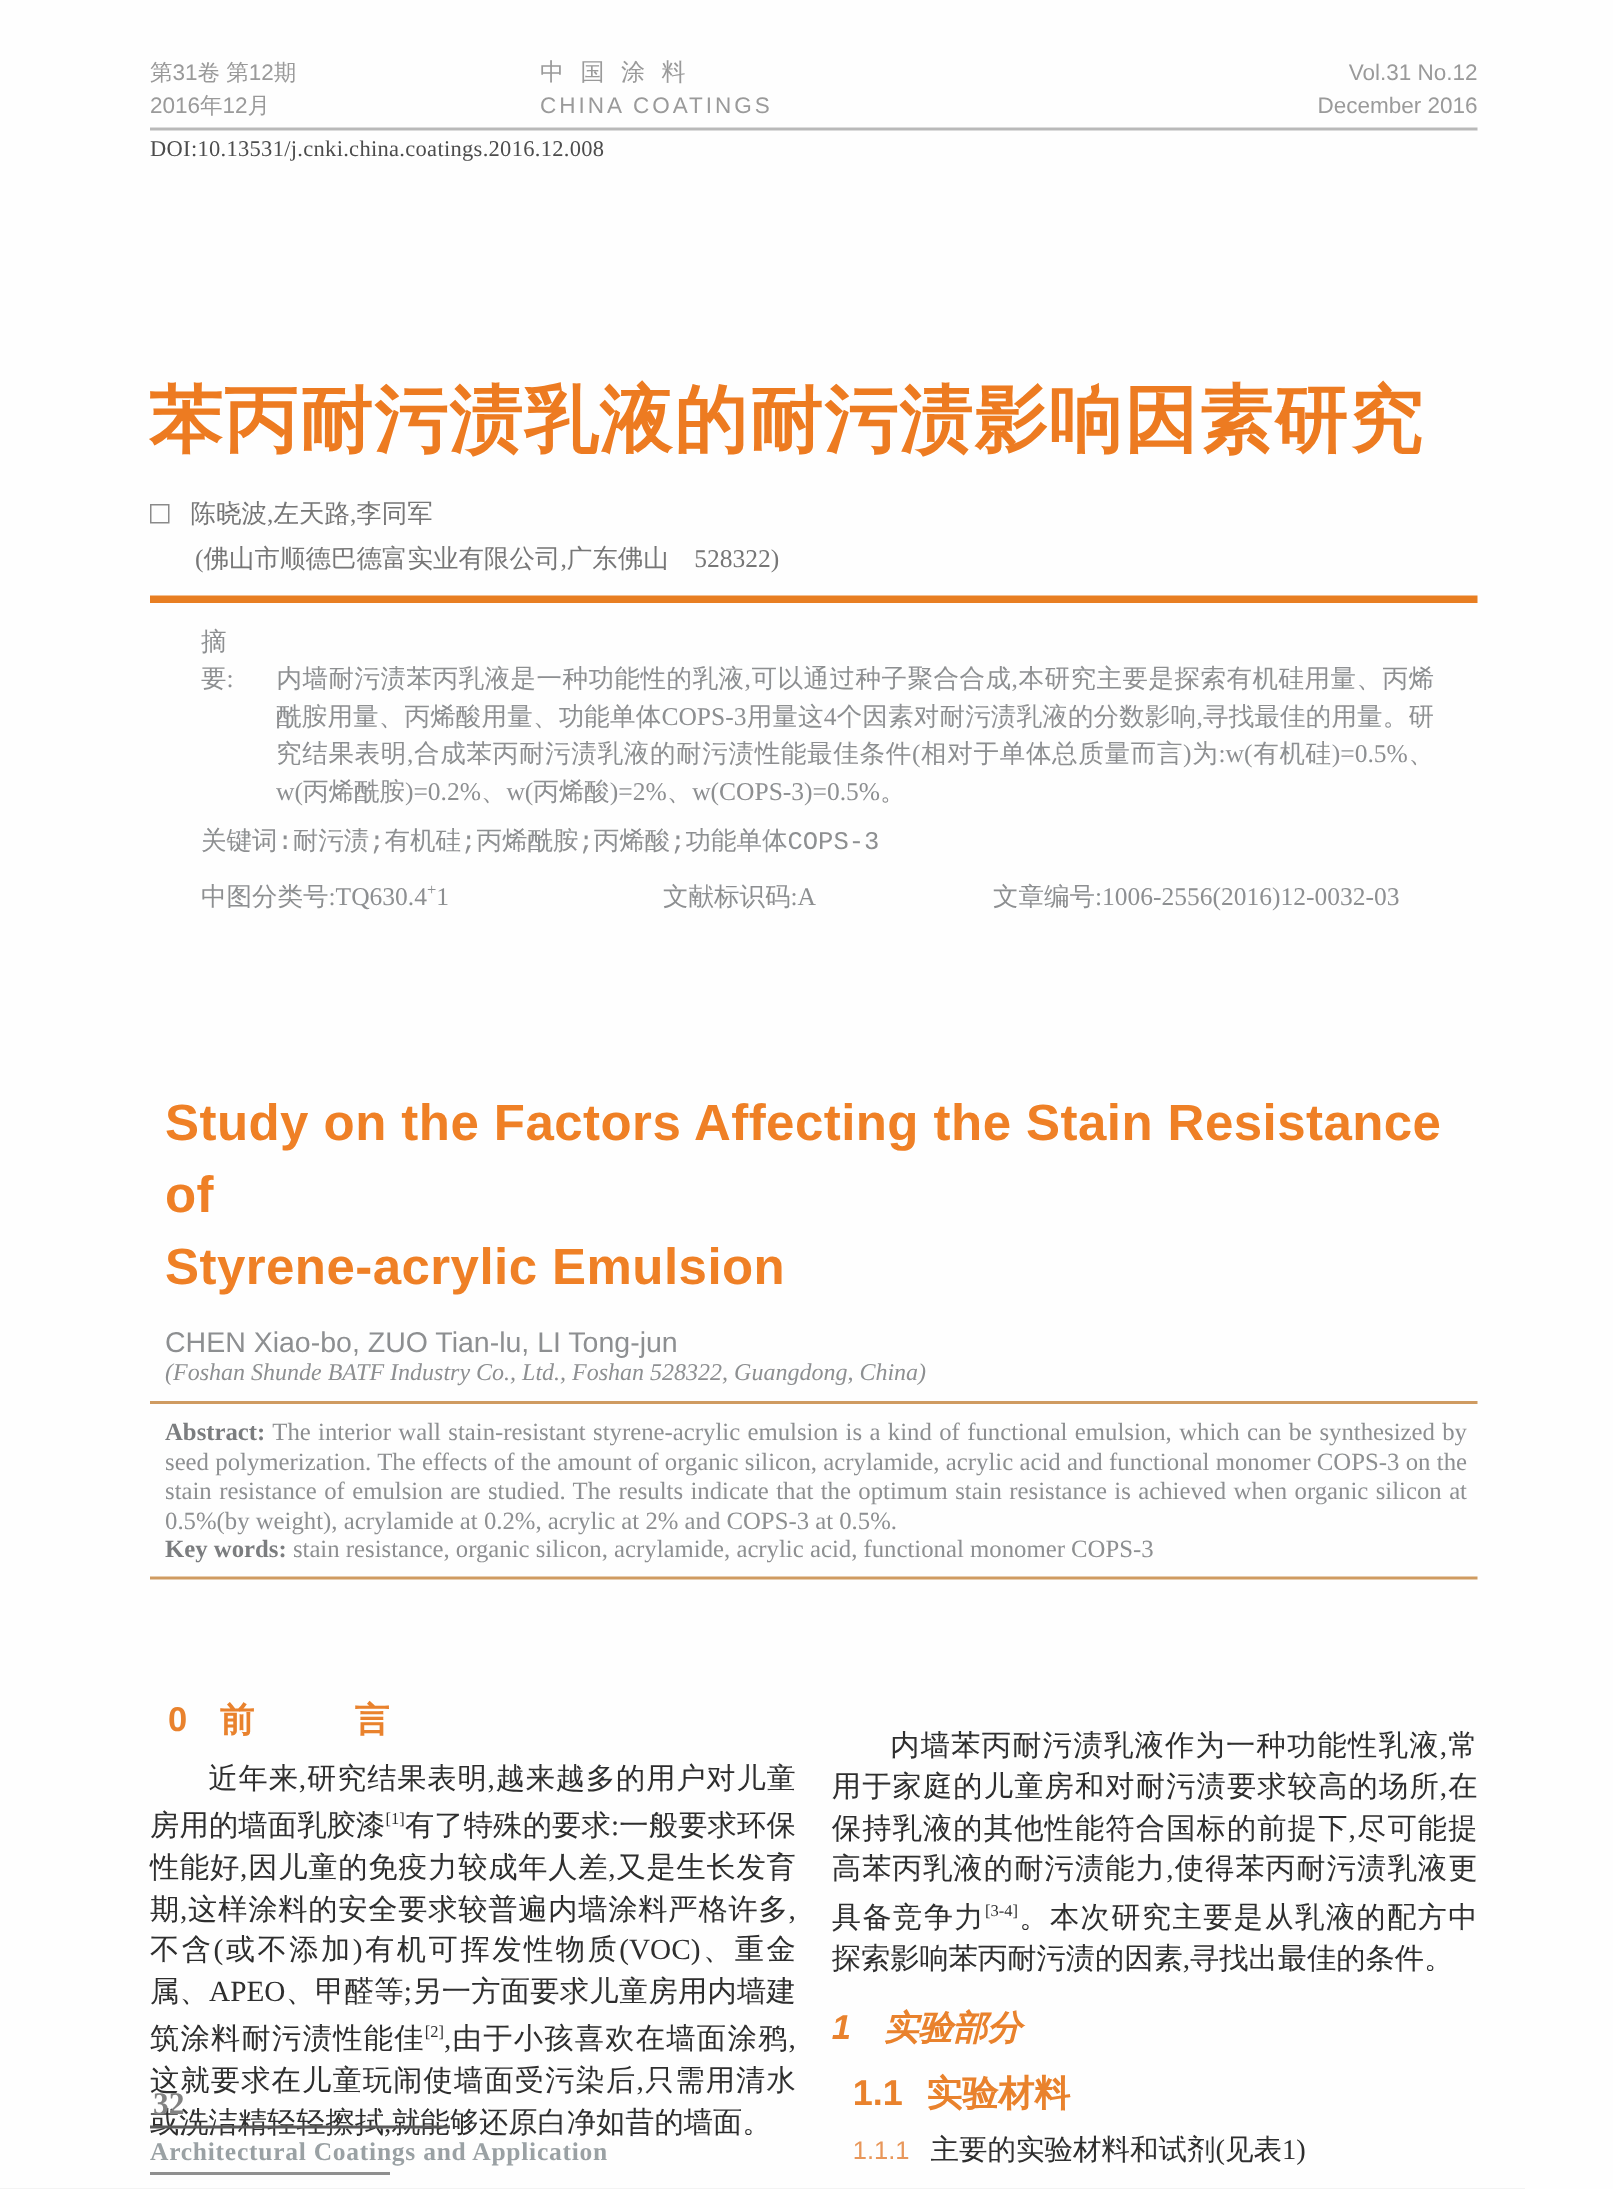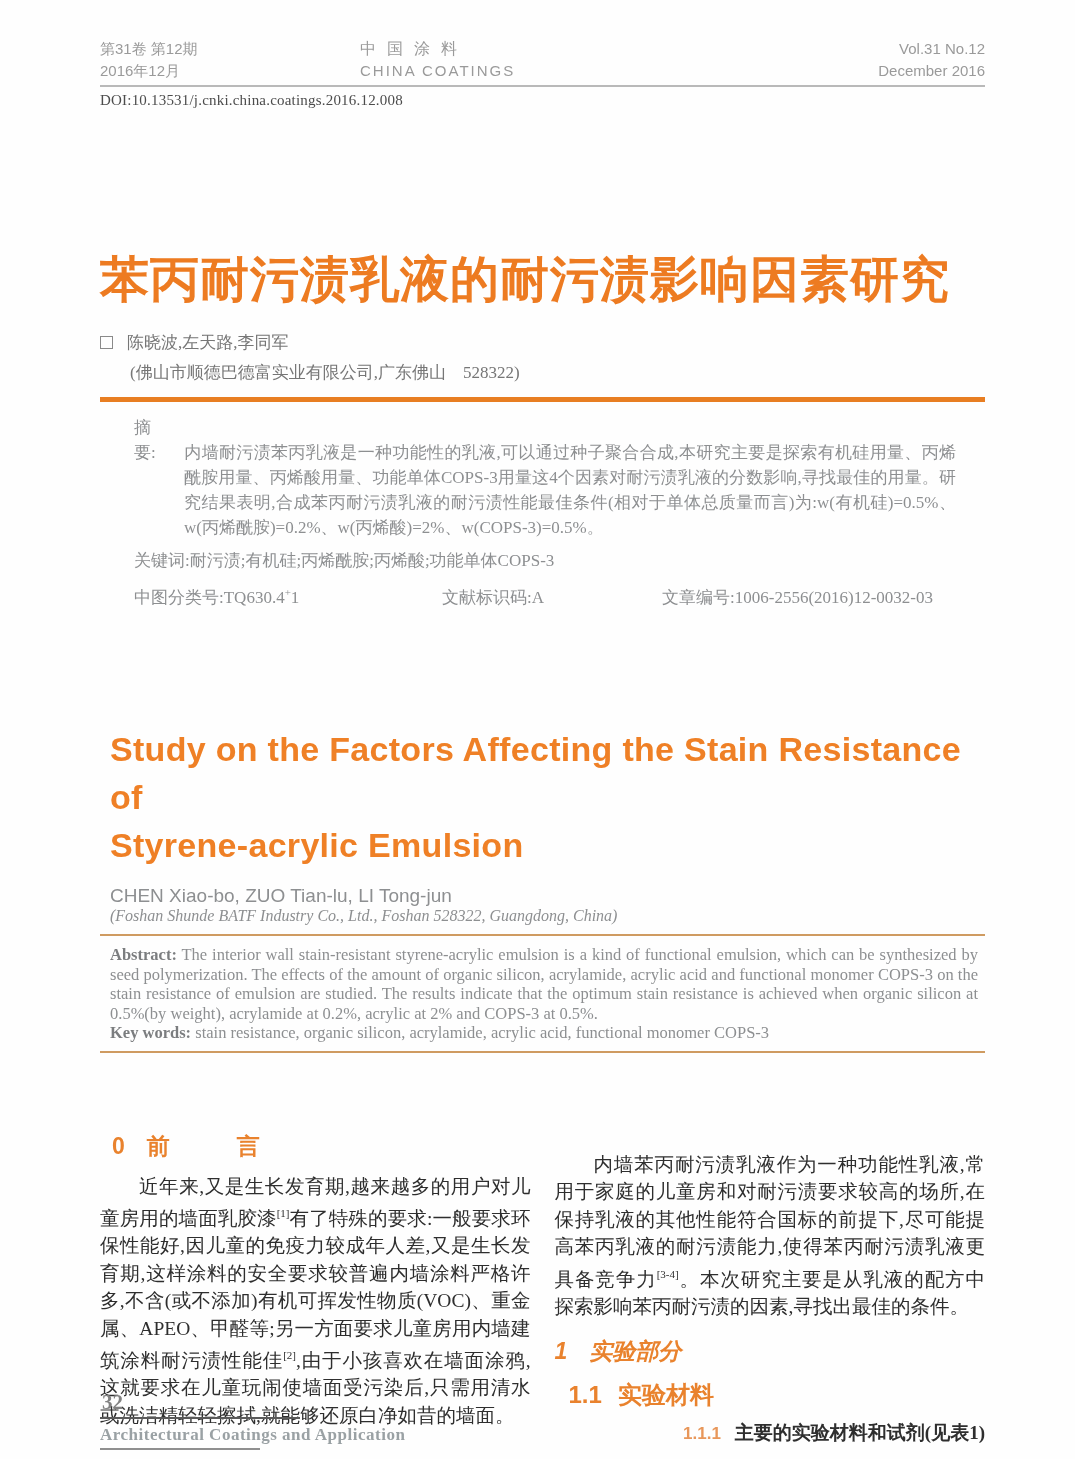--- a/index.html
+++ b/index.html
@@ -86,20 +86,21 @@
     text-align: justify;
     padding-left: 50px;
     text-indent: -50px;
   }
   .abstract-cn .lbl { display: inline-block; width: 50px; text-indent: 0; }
   .keywords-cn {
     margin-top: 9px;
     margin-left: 34px;
     font-size: 17px;
     color: #8d8f91;
+    font-family: Liberation Mono, monospace;
   }
   .class-row {
     margin-top: 14px;
     margin-left: 34px;
     font-size: 17px;
     color: #8d8f91;
     display: flex;
   }
   .class-row .c1 { width: 308px; }
   .class-row .c2 { width: 220px; }
@@ -182,26 +183,25 @@
   h3.sec {
     font-family: "Liberation Sans", "DejaVu Sans", sans-serif;
     font-weight: bold;
     font-size: 24px;
     color: #e9822d;
     margin-top: 12px;
     margin-left: 14px;
   }
   h3.sec .num { margin-right: 16px; }
   h4.sec {
-    font-weight: bold;
+    font-weight: normal;
     font-size: 19px;
     color: #2e2e2e;
     margin-top: 9px;
     margin-left: 14px;
-    text-align: right;
   }
   h4.sec .num {
     font-family: "Liberation Sans", "DejaVu Sans", sans-serif;
     color: #e8975a;
     margin-right: 14px;
     font-size: 17px;
   }
 
   
   .footnotes { margin-top: 2px; }
@@ -281,21 +281,21 @@
     <div class="authors-en">CHEN Xiao-bo, ZUO Tian-lu, LI Tong-jun</div>
     <div class="affiliation-en">(Foshan Shunde BATF Industry Co., Ltd., Foshan 528322, Guangdong, China)</div>
     <hr class="rule-tan r1">
     <p class="abstract-en"><b>Abstract:</b><span> The interior wall stain-resistant styrene-acrylic emulsion is a kind of functional emulsion, which can be synthesized by seed polymerization. The effects of the amount of organic silicon, acrylamide, acrylic acid and functional monomer COPS-3 on the stain resistance of emulsion are studied. The results indicate that the optimum stain resistance is achieved when organic silicon at 0.5%(by weight), acrylamide at 0.2%, acrylic at 2% and COPS-3 at 0.5%.</span></p>
     <p class="keywords-en"><b>Key words:</b><span> stain resistance, organic silicon, acrylamide, acrylic acid, functional monomer COPS-3</span></p>
     <hr class="rule-tan r2">
 
     <div class="columns">
       <div class="col left">
         <h2 class="sec s0"><span class="num">0</span><span class="ttl">前　言</span></h2>
-        <p class="body"><span>近年来,又是生长发育期,越来越多的用户对儿童房用的墙面乳胶漆</span><sup>[1]</sup><span>有了特殊的要求:一般要求环保性能好,因儿童的免疫力较成年人差,又是生长发育期,这样涂料的安全要求较普遍内墙涂料严格许多,不含(或不添加)有机可挥发性物质(VOC)、重金属、APEO、甲醛等;另一方面要求儿童房用内墙建筑涂料耐污渍性能佳</span><sup>[2]</sup><span>,由于小孩喜欢在墙面涂鸦,这就要求在儿童玩闹使墙面受污染后,只需用清水或洗洁精轻轻擦拭,就能够还原白净如昔的墙面。</span></p>
+        <p class="body"><span>近年来,研究结果表明,越来越多的用户对儿童房用的墙面乳胶漆</span><sup>[1]</sup><span>有了特殊的要求:一般要求环保性能好,因儿童的免疫力较成年人差,又是生长发育期,这样涂料的安全要求较普遍内墙涂料严格许多,不含(或不添加)有机可挥发性物质(VOC)、重金属、APEO、甲醛等;另一方面要求儿童房用内墙建筑涂料耐污渍性能佳</span><sup>[2]</sup><span>,由于小孩喜欢在墙面涂鸦,这就要求在儿童玩闹使墙面受污染后,只需用清水或洗洁精轻轻擦拭,就能够还原白净如昔的墙面。</span></p>
       </div>
       <div class="col right">
         <p class="body"><span>内墙苯丙耐污渍乳液作为一种功能性乳液,常用于家庭的儿童房和对耐污渍要求较高的场所,在保持乳液的其他性能符合国标的前提下,尽可能提高苯丙乳液的耐污渍能力,使得苯丙耐污渍乳液更具备竞争力</span><sup>[3-4]</sup><span>。本次研究主要是从乳液的配方中探索影响苯丙耐污渍的因素,寻找出最佳的条件。</span></p>
         <h2 class="sec s1"><span class="num">1</span><span class="ttl">实验部分</span></h2>
         <h3 class="sec"><span class="num">1.1</span><span class="ttl">实验材料</span></h3>
         <h4 class="sec"><span class="num">1.1.1</span><span class="ttl">主要的实验材料和试剂(见表1)</span></h4>
       </div>
     </div>
 
     <div class="footnotes">

